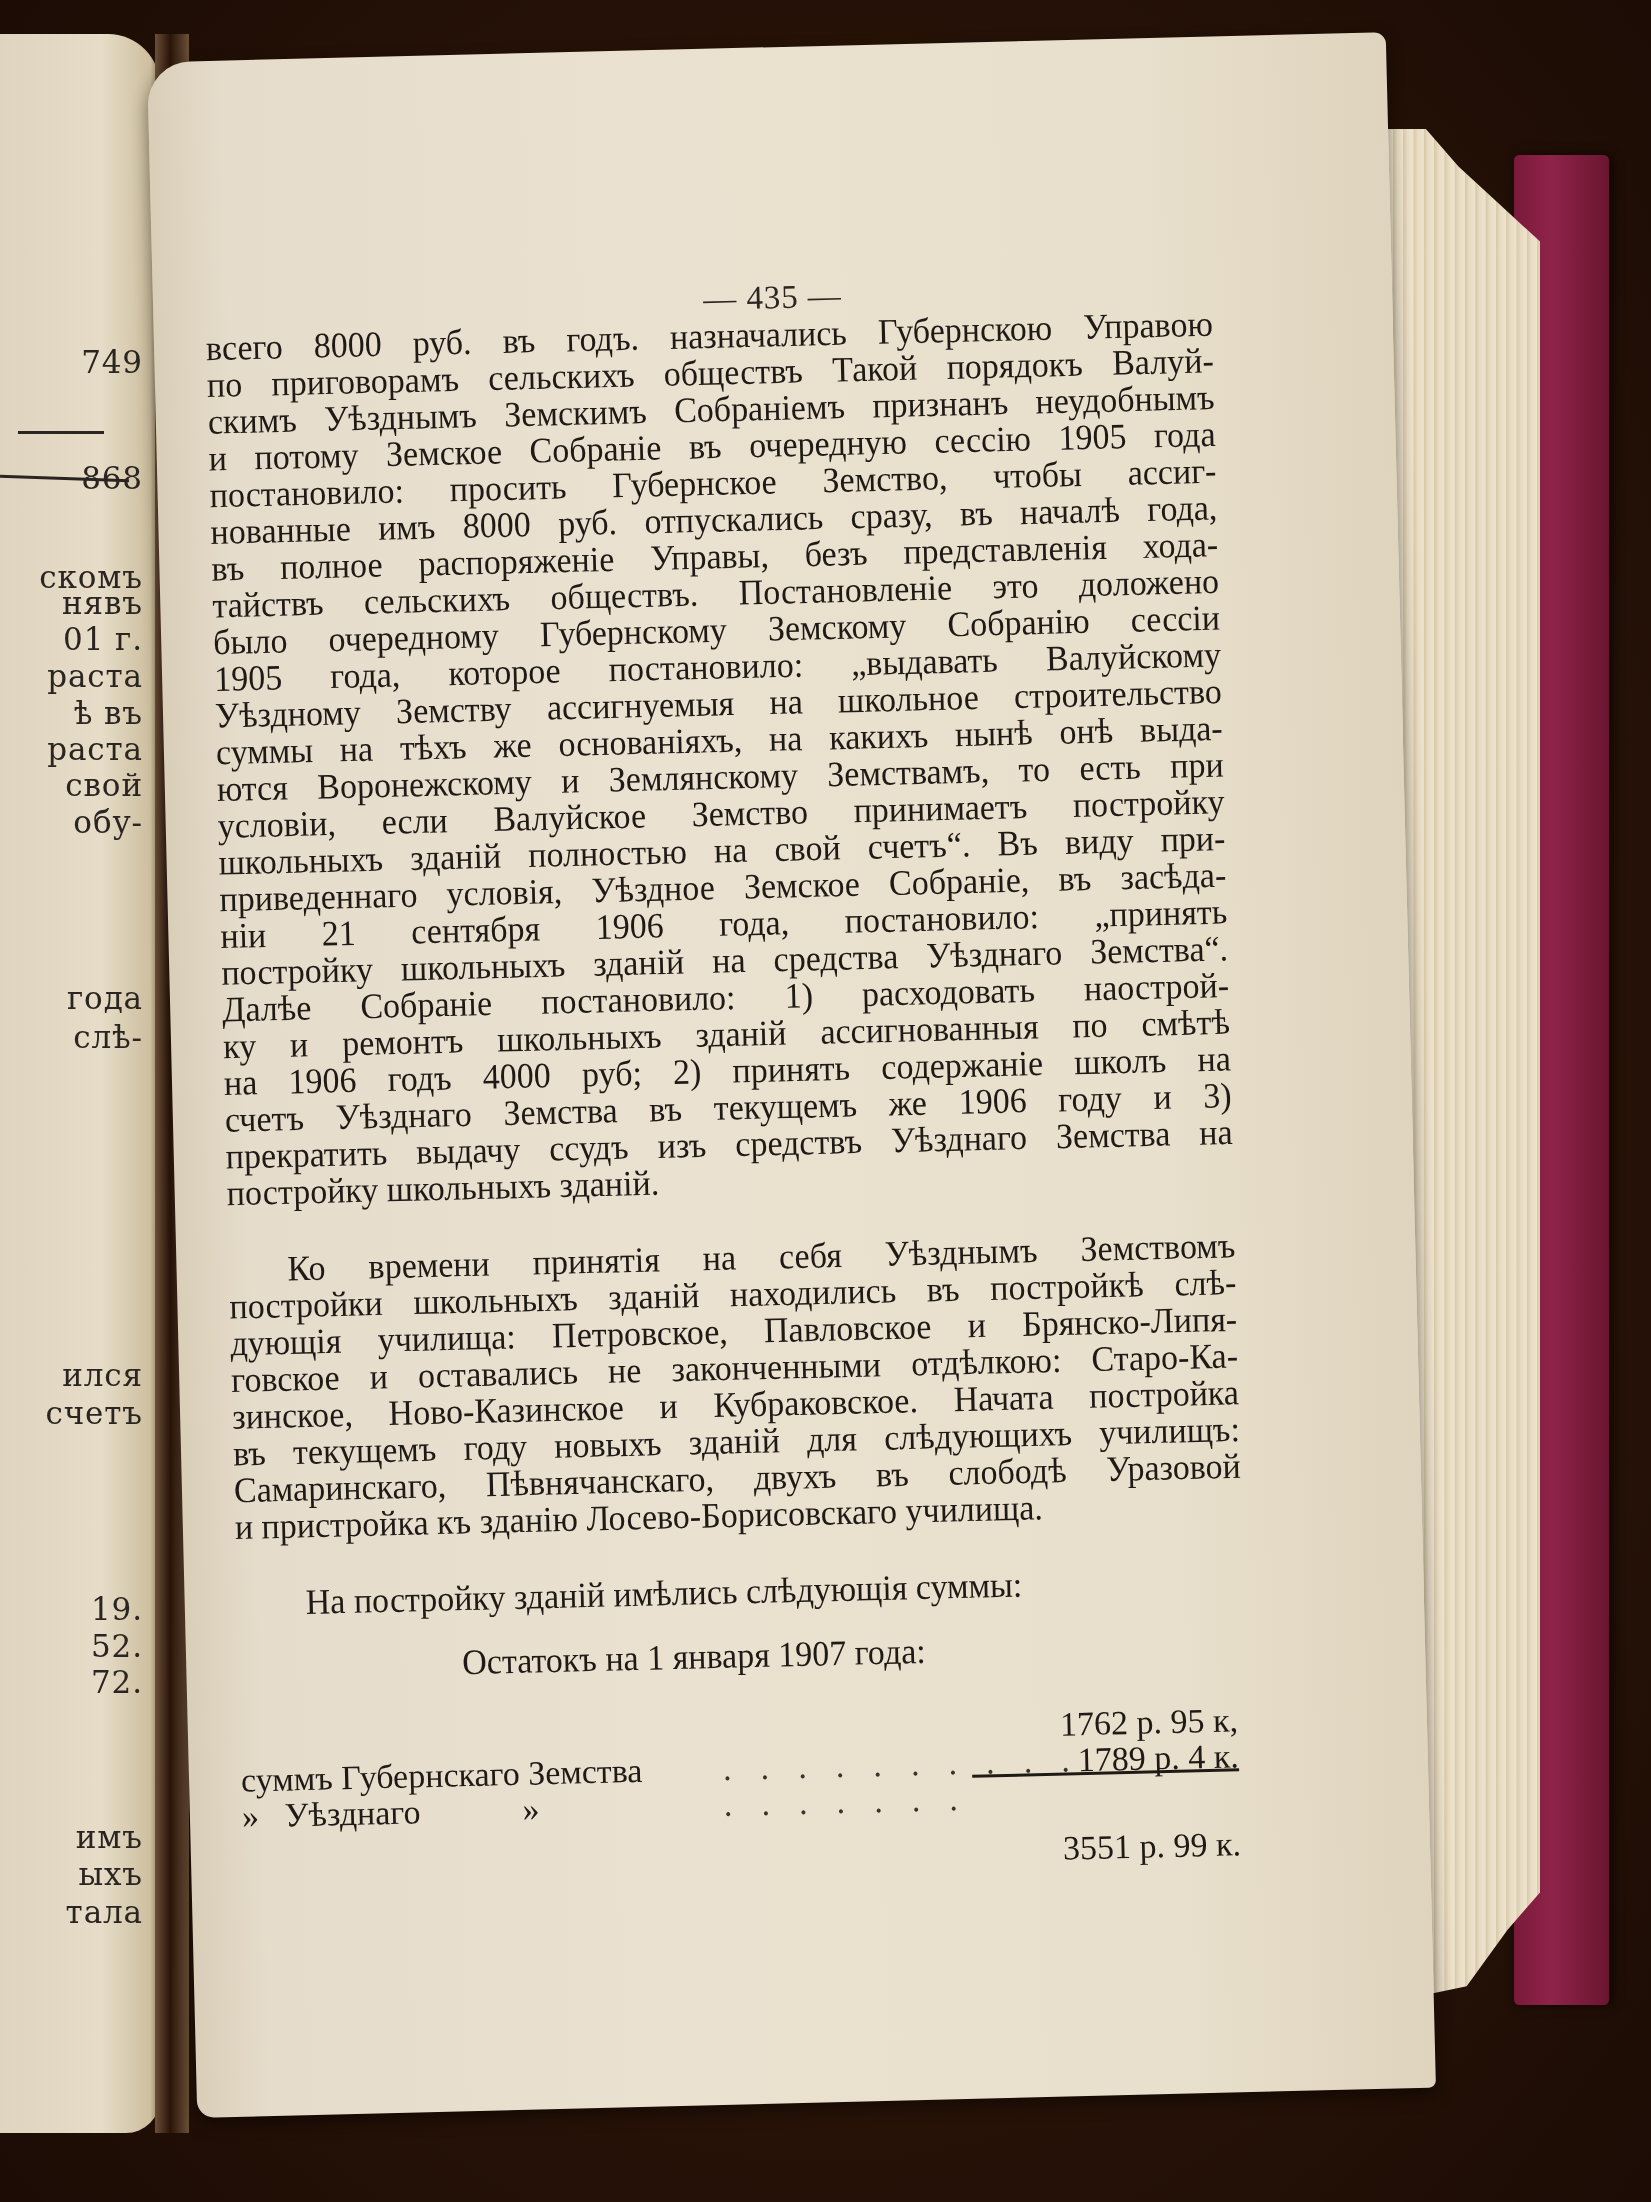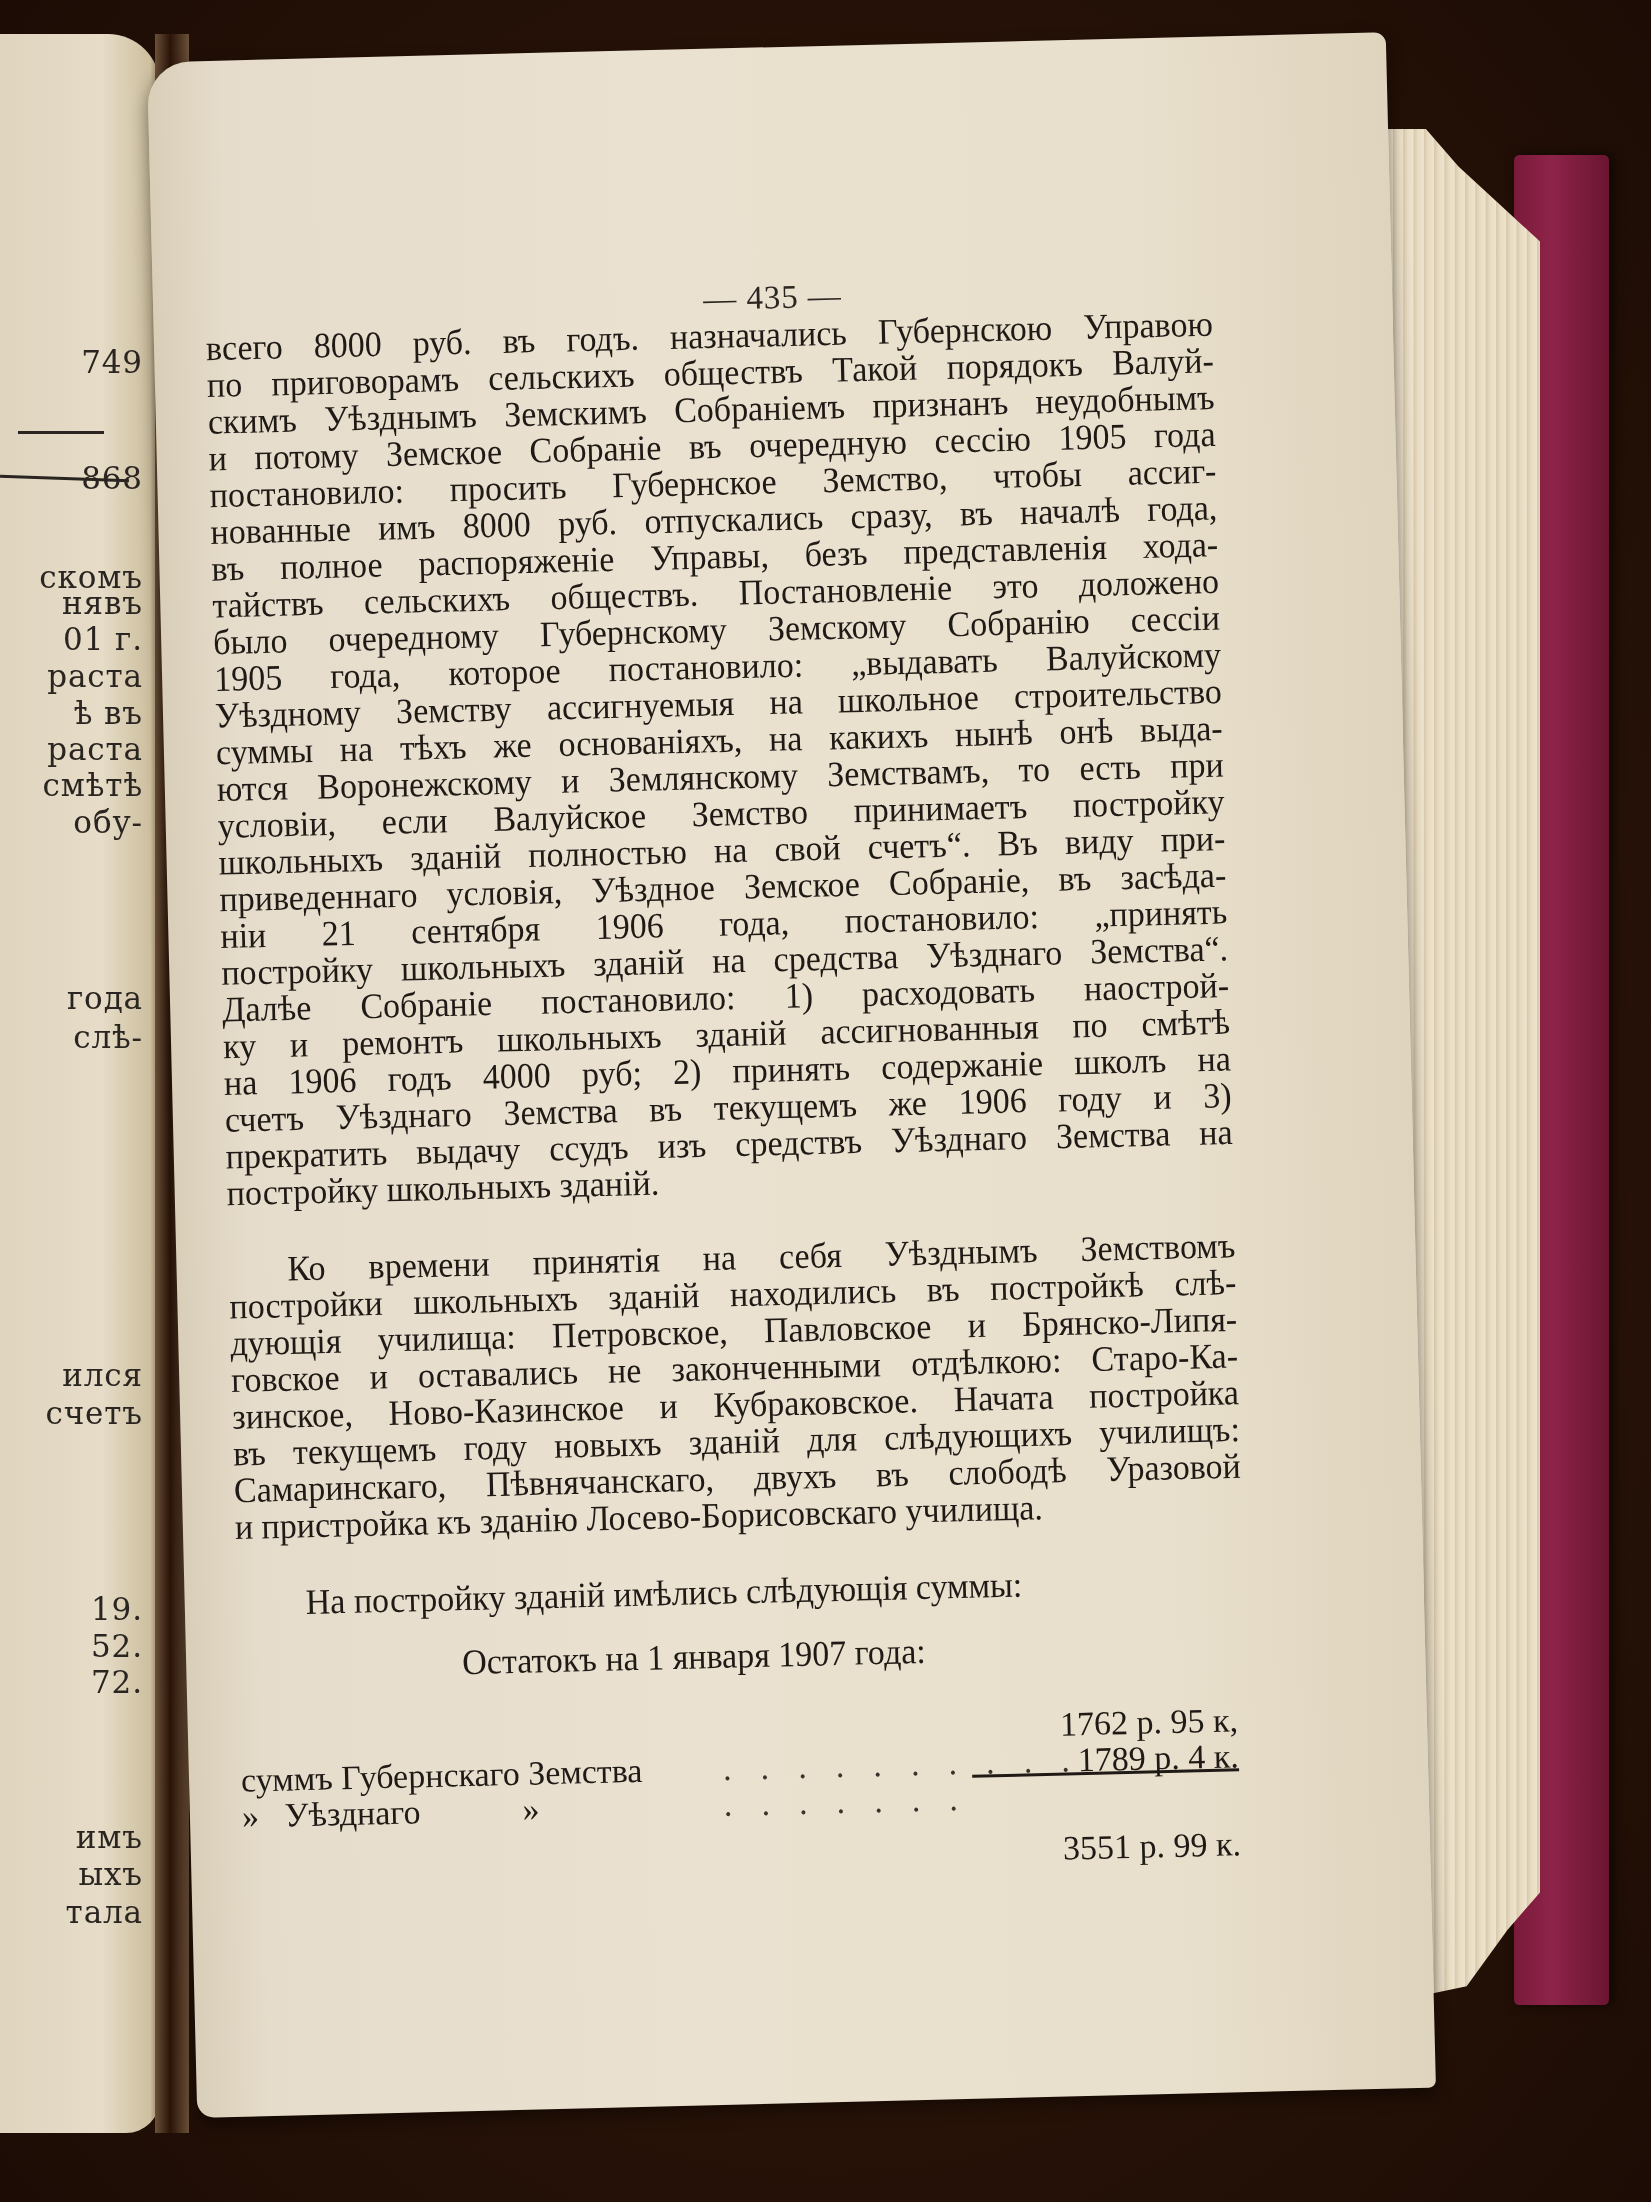--- a/index.html
+++ b/index.html
@@ -91,21 +91,21 @@
   <div class="left-rule" style="top:397px; left:52px; width:86px;"></div>
   <div class="left-rule" style="top:443px; left:34px; width:129px; transform:rotate(2deg);"></div>
 <div class="left-line" style="top: 310px; margin-left: 29px;">749</div>
     <div class="left-line" style="top: 426px;">868</div>
     <div class="left-line" style="top: 512px; margin-top: 13px;">скомъ</div>
     <div class="left-line" style="top: 551px;">нявъ</div>
     <div class="left-line" style="top: 587px;">01 г.</div>
     <div class="left-line" style="top: 624px;">раста</div>
     <div class="left-line" style="top: 661px;">ѣ въ</div>
     <div class="left-line" style="top: 697px;">раста</div>
-    <div class="left-line" style="top: 733px;">смѣтѣ</div>
+    <div class="left-line" style="top: 733px;">свой</div>
     <div class="left-line" style="top: 770px;">обу-</div>
     <div class="left-line" style="top: 946px;">года</div>
     <div class="left-line" style="top: 985px;">слѣ-</div>
     <div class="left-line" style="top: 1323px;">ился</div>
     <div class="left-line" style="top: 1361px;">счетъ</div>
     <div class="left-line" style="top: 1557px;">19.</div>
     <div class="left-line" style="top: 1594px;">52.</div>
     <div class="left-line" style="top: 1630px;">72.</div>
     <div class="left-line" style="top: 1785px;">имъ</div>
     <div class="left-line" style="top: 1822px;">ыхъ</div>

